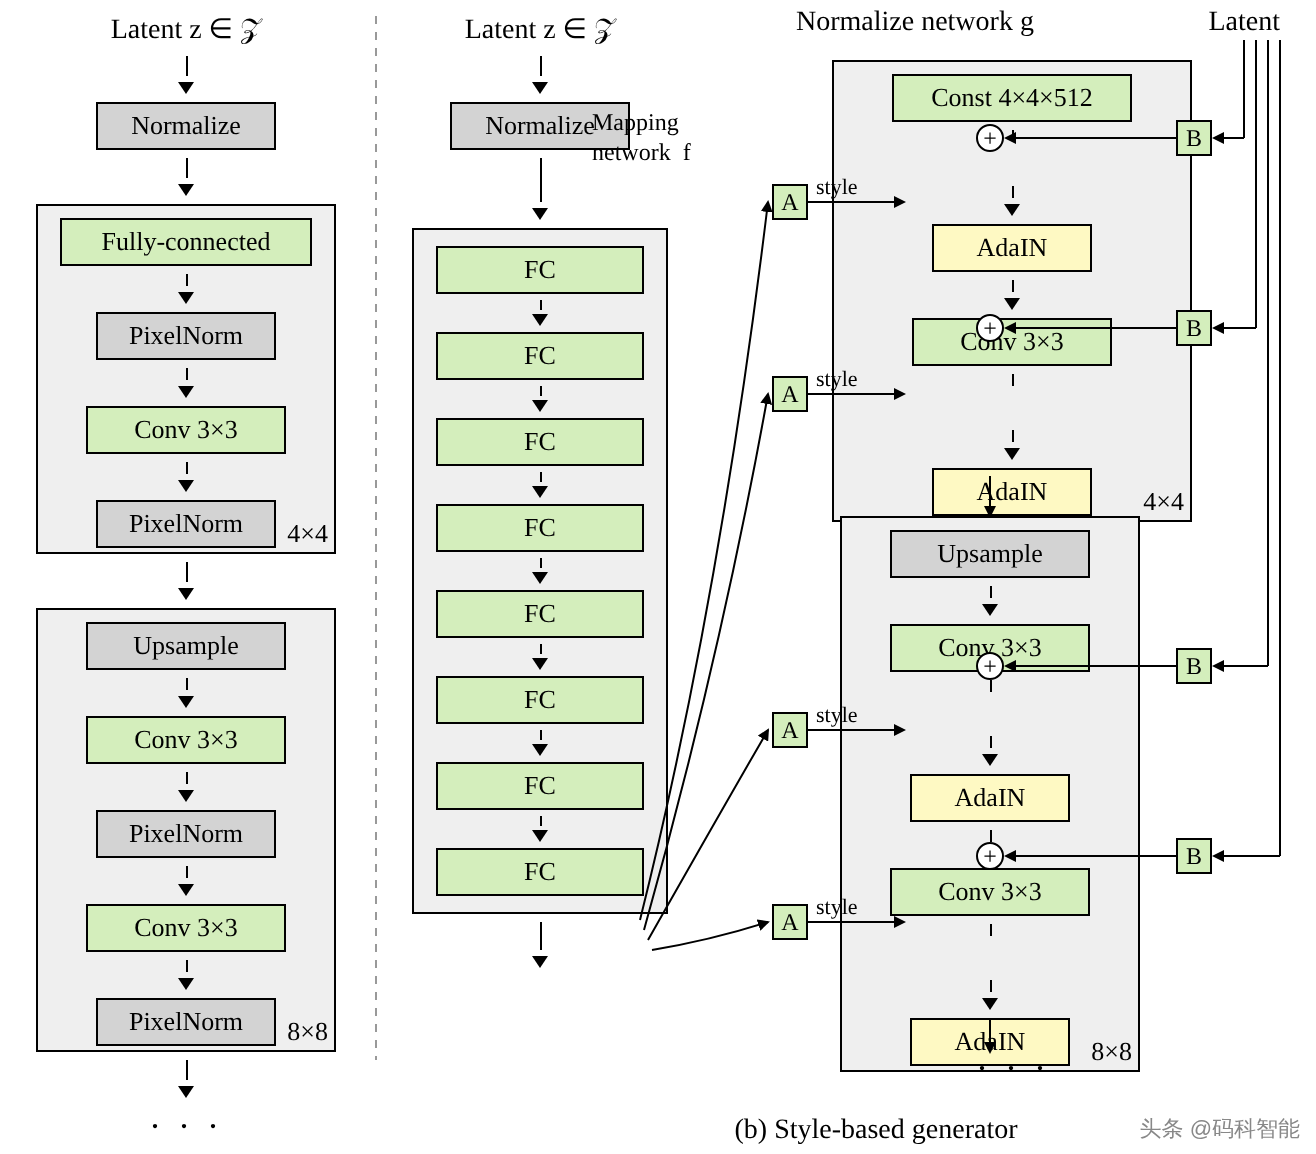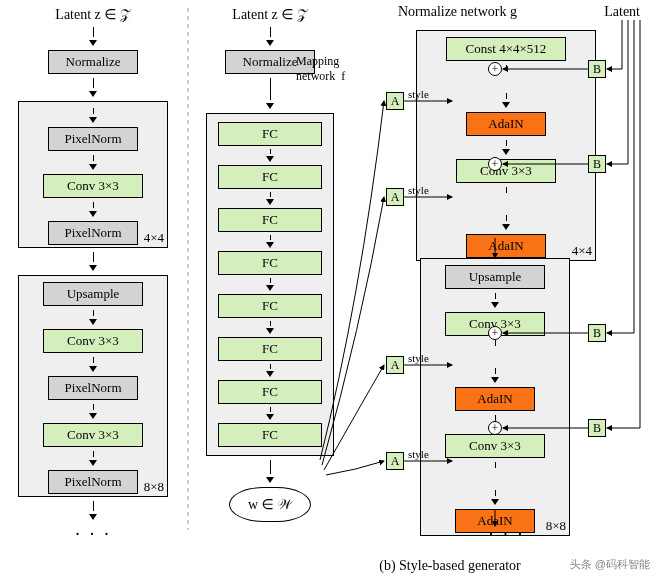--- a/index.html
+++ b/index.html
@@ -1,20 +1,20 @@
 <!DOCTYPE html>
 <html><head>
 <meta charset="utf-8">
 <style>
 *{box-sizing:border-box;margin:0;padding:0}
 body{font-family:"Times New Roman",serif;font-size:13px;background:#fff;width:658px;height:577px;position:relative}
 .box{border:1px solid #000;text-align:center;display:flex;align-items:center;justify-content:center;padding:3px 6px}
 .gray{background:#d3d3d3}
 .green{background:#d4eebc}
-.blue{background:#f97316}
+.blue{background:#fef9c3}
 .container{border:1px solid #000;background:#efefef;padding:6px 8px 2px 8px;position:relative}
 .col{display:flex;flex-direction:column;align-items:center;gap:4px}
 .vline{width:1px;height:10px;background:#000}
 .arr-down{width:0;height:0;border-left:4px solid transparent;border-right:4px solid transparent;border-top:6px solid #000;margin-top:-1px}
 .corner{position:absolute;bottom:1px;right:3px;font-size:13px}
 .dots{font-size:18px;letter-spacing:2px}
 .caption{text-align:center;font-size:14px;margin-top:8px}
 .Ablk{border:1px solid #000;background:#d4eebc;width:18px;height:18px;display:flex;align-items:center;justify-content:center;font-size:12px;position:absolute}
 .Bblk{border:1px solid #000;background:#d4eebc;width:18px;height:18px;display:flex;align-items:center;justify-content:center;font-size:12px;position:absolute}
 .plus{border:1px solid #000;border-radius:50%;width:14px;height:14px;display:flex;align-items:center;justify-content:center;font-size:12px;background:#fff;position:absolute}
@@ -29,20 +29,21 @@
 <div style="position:absolute;left:18px;top:6px;width:150px" class="col">
   <div style="font-size:14px">Latent  z ∈ 𝒵</div>
   <div class="vline"></div>
     <div class="arr-down"></div>
   <div class="box gray" style="width:90px">Normalize</div>
   <div class="vline"></div>
     <div class="arr-down"></div>
 
   <div class="container" style="width:150px">
     <div class="col">
+      <div class="box green" style="width:126px">Fully-connected</div>
       <div class="vline" style="height:6px"></div>
         <div class="arr-down"></div>
       <div class="box gray" style="width:90px">PixelNorm</div>
       <div class="vline" style="height:6px"></div>
         <div class="arr-down"></div>
       <div class="box green" style="width:100px">Conv 3×3</div>
       <div class="vline" style="height:6px"></div>
         <div class="arr-down"></div>
       <div class="box gray" style="width:90px">PixelNorm</div>
     </div>
@@ -111,21 +112,20 @@
       <div class="vline" style="height: 5px;"></div>
       <div class="arr-down"></div>
       <div class="box green" style="width: 104px;">FC</div>
       <div class="vline" style="height: 5px;"></div>
       <div class="arr-down"></div>
       <div class="box green" style="width: 104px;">FC</div>
     </div>
 
   <div class="vline" style="height:14px"></div>
     <div class="arr-down"></div>
-  <div class="cloud">w ∈ 𝒲</div>
 </div>
 
 <div style="position:absolute;left:398px;top:4px;font-size:14px">Normalize network  g</div>
 <div style="position:absolute;right:18px;top:4px;font-size:14px">Latent</div>
 
 <div class="container" style="position:absolute;left:416px;top:30px;width:180px">
   <div class="col" style="position:relative">
     <div class="box green" style="width:120px">Const 4×4×512</div>
     <div class="vline" style="height:6px"></div>
     <div style="height:14px"></div>
@@ -170,21 +170,21 @@
 <svg class="ov" width="658" height="577">
   <defs>
       <marker id="ah" markerWidth="6" markerHeight="6" refX="5" refY="3" orient="auto">
         <path d="M0,0 L6,3 L0,6 Z" fill="#000"></path>
       </marker>
     </defs>
   <line x1="495" y1="238" x2="495" y2="258" stroke="#000" marker-end="url(#ah)"></line>
   <line x1="495" y1="510" x2="495" y2="526" stroke="#000" marker-end="url(#ah)"></line>
 </svg>
 <div style="position:absolute;left:488px;top:524px" class="dots">· · ·</div>
-<div style="position:absolute;left:300px;top:550px;width:300px" class="caption">(b) Style-based generator</div>
+<div style="position:absolute;left:288px;top:550px;width:300px" class="caption">(b) Style-based generator</div>
 
 <div class="plus" style="left:488px;top:62px">+</div>
 <div class="plus" style="left:488px;top:157px">+</div>
 <div class="plus" style="left:488px;top:326px">+</div>
 <div class="plus" style="left:488px;top:421px">+</div>
 
 <div class="Ablk" style="left:386px;top:92px">A</div>
 <div class="Ablk" style="left:386px;top:188px">A</div>
 <div class="Ablk" style="left:386px;top:356px">A</div>
 <div class="Ablk" style="left:386px;top:452px">A</div>

